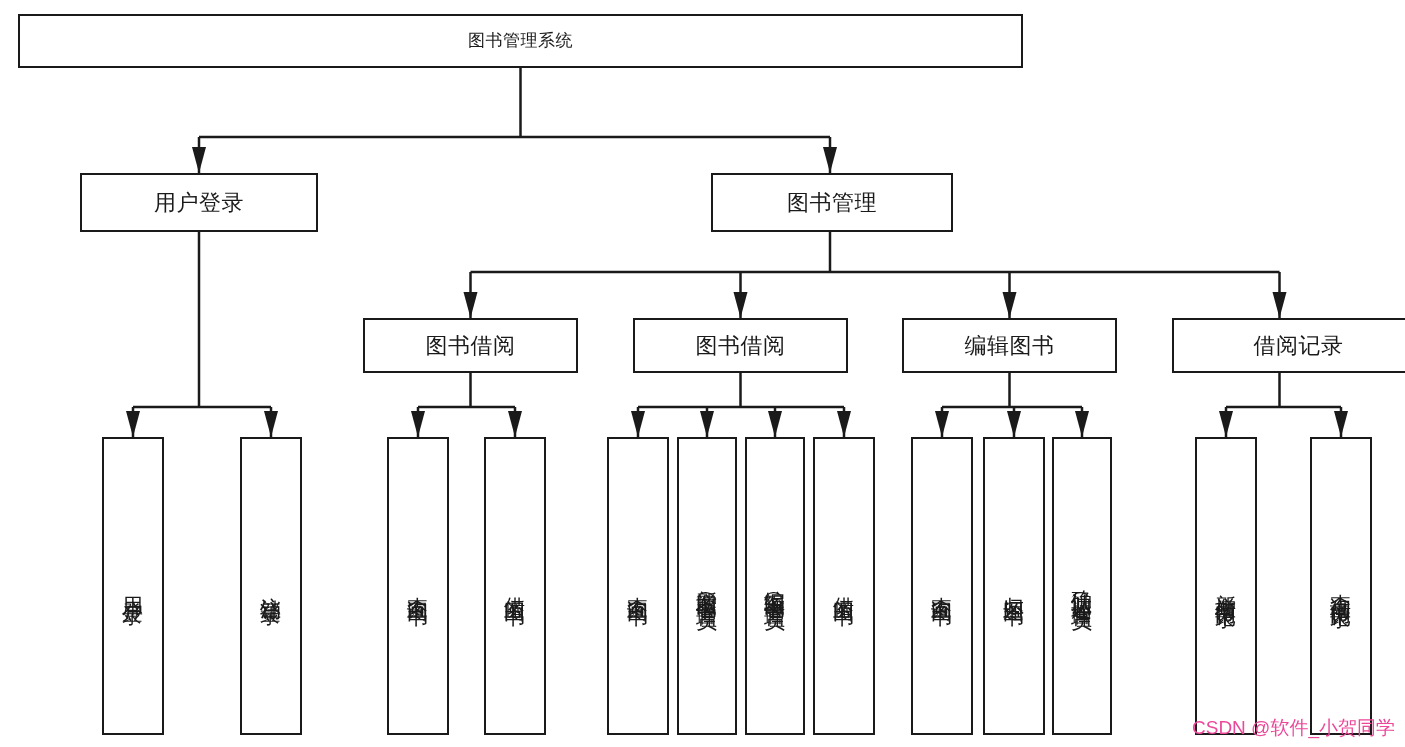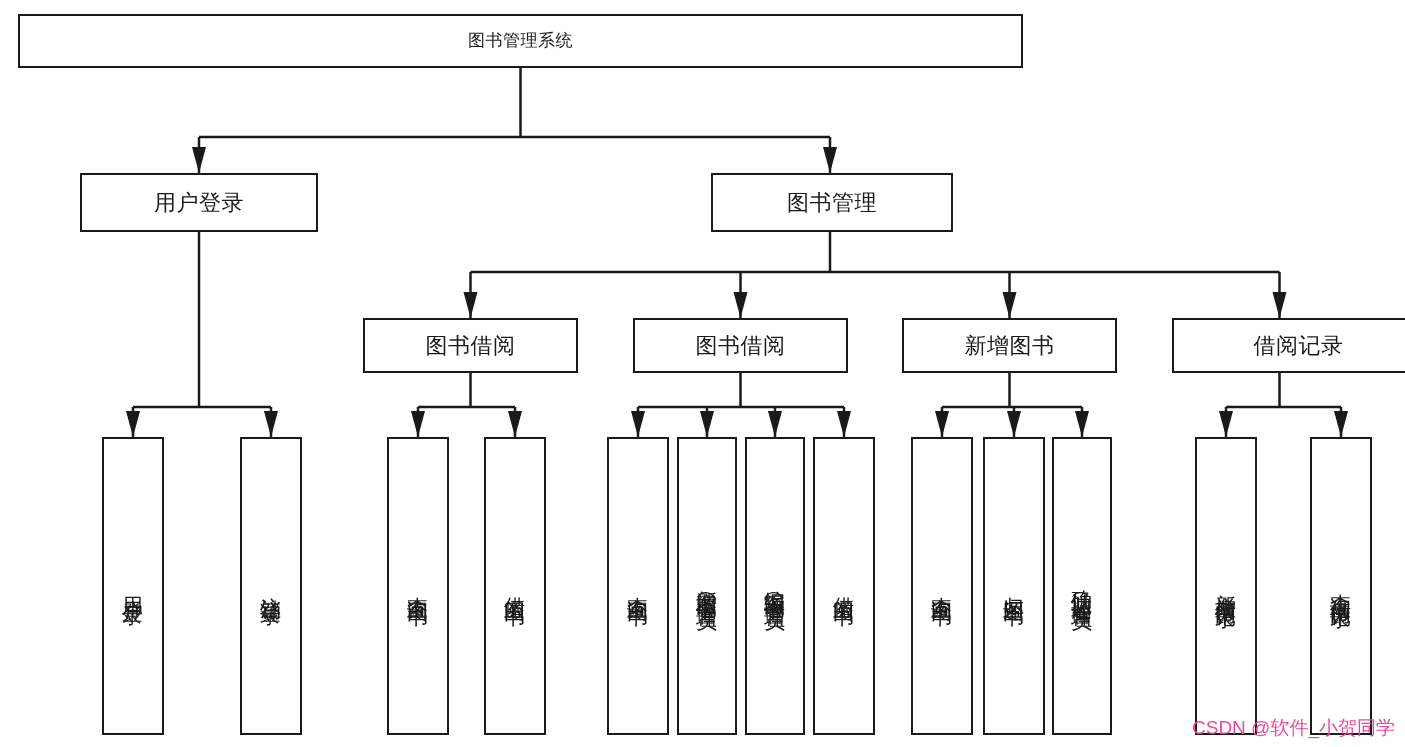--- a/index.html
+++ b/index.html
@@ -137,21 +137,21 @@
       <div class="node-box horizontal" style="left: 711px; top: 173px; width: 242px; height: 59px;">
         <span class="node-label">图书管理</span>
       </div>
       <div class="node-box horizontal" style="left: 363px; top: 318px; width: 215px; height: 55px;">
         <span class="node-label">图书借阅</span>
       </div>
       <div class="node-box horizontal" style="left: 633px; top: 318px; width: 215px; height: 55px; align-items: center;">
         <span class="node-label">图书借阅</span>
       </div>
       <div class="node-box horizontal" style="left: 902px; top: 318px; width: 215px; height: 55px;">
-        <span class="node-label">新增图书</span>
+        <span class="node-label">编辑图书</span>
       </div>
       <div class="node-box horizontal" style="left: 1172px; top: 318px; width: 253px; height: 55px;">
         <span class="node-label">借阅记录</span>
       </div>
       <div class="node-box vertical" style="left: 102px; top: 437px; width: 62px; height: 298px;">
         <span class="node-label">用户登录</span>
       </div>
       <div class="node-box vertical" style="left: 240px; top: 437px; width: 62px; height: 298px;">
         <span class="node-label">注销登录</span>
       </div>

